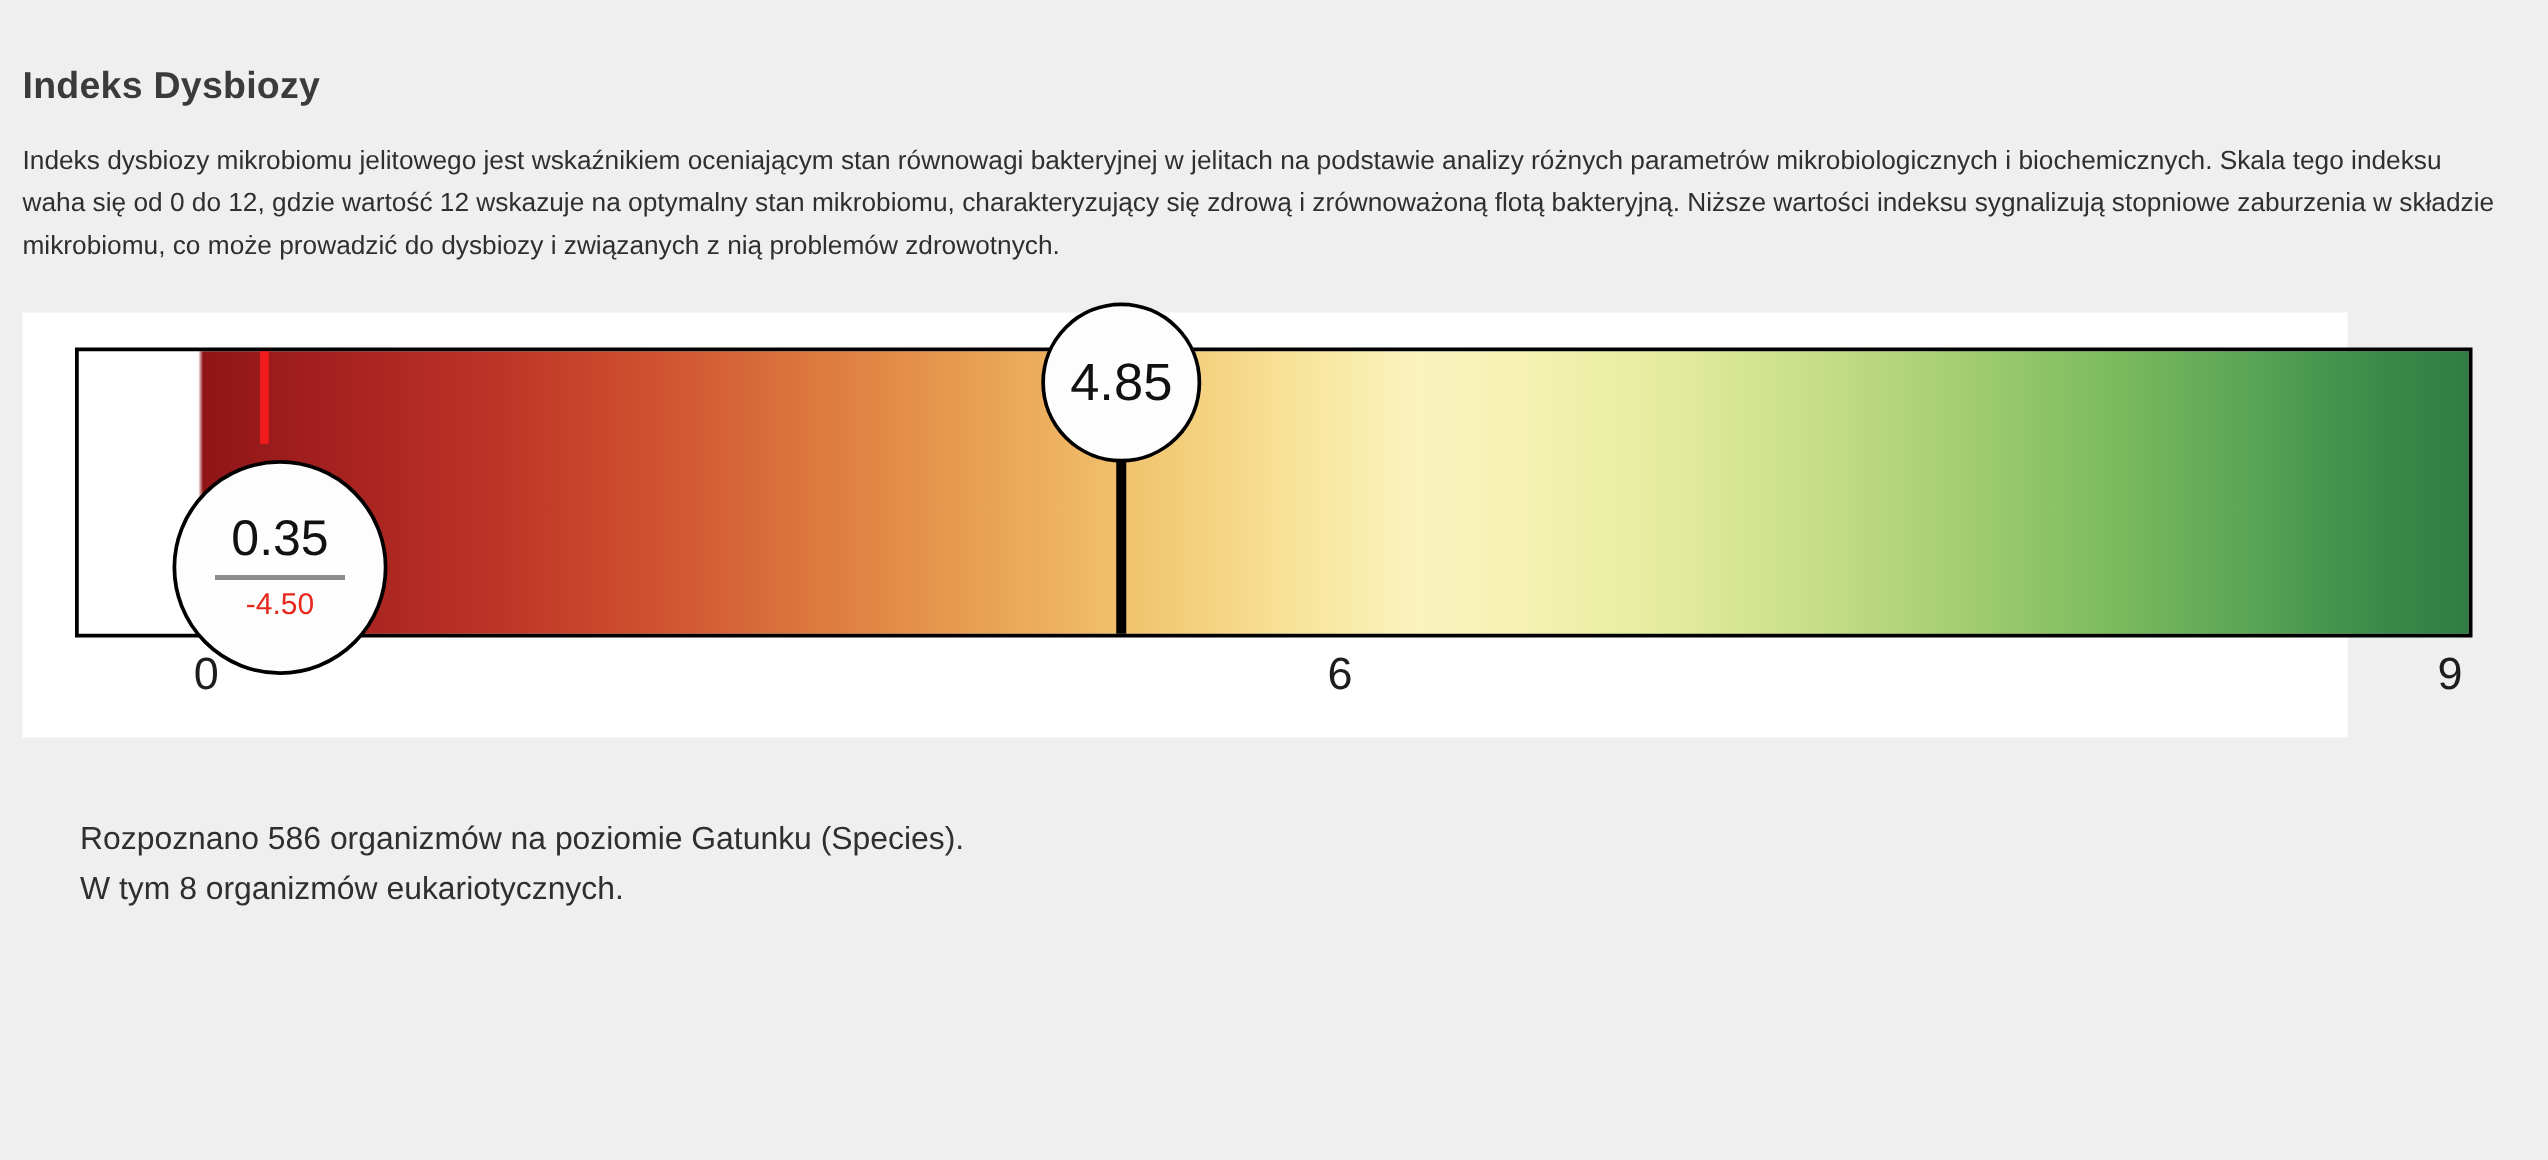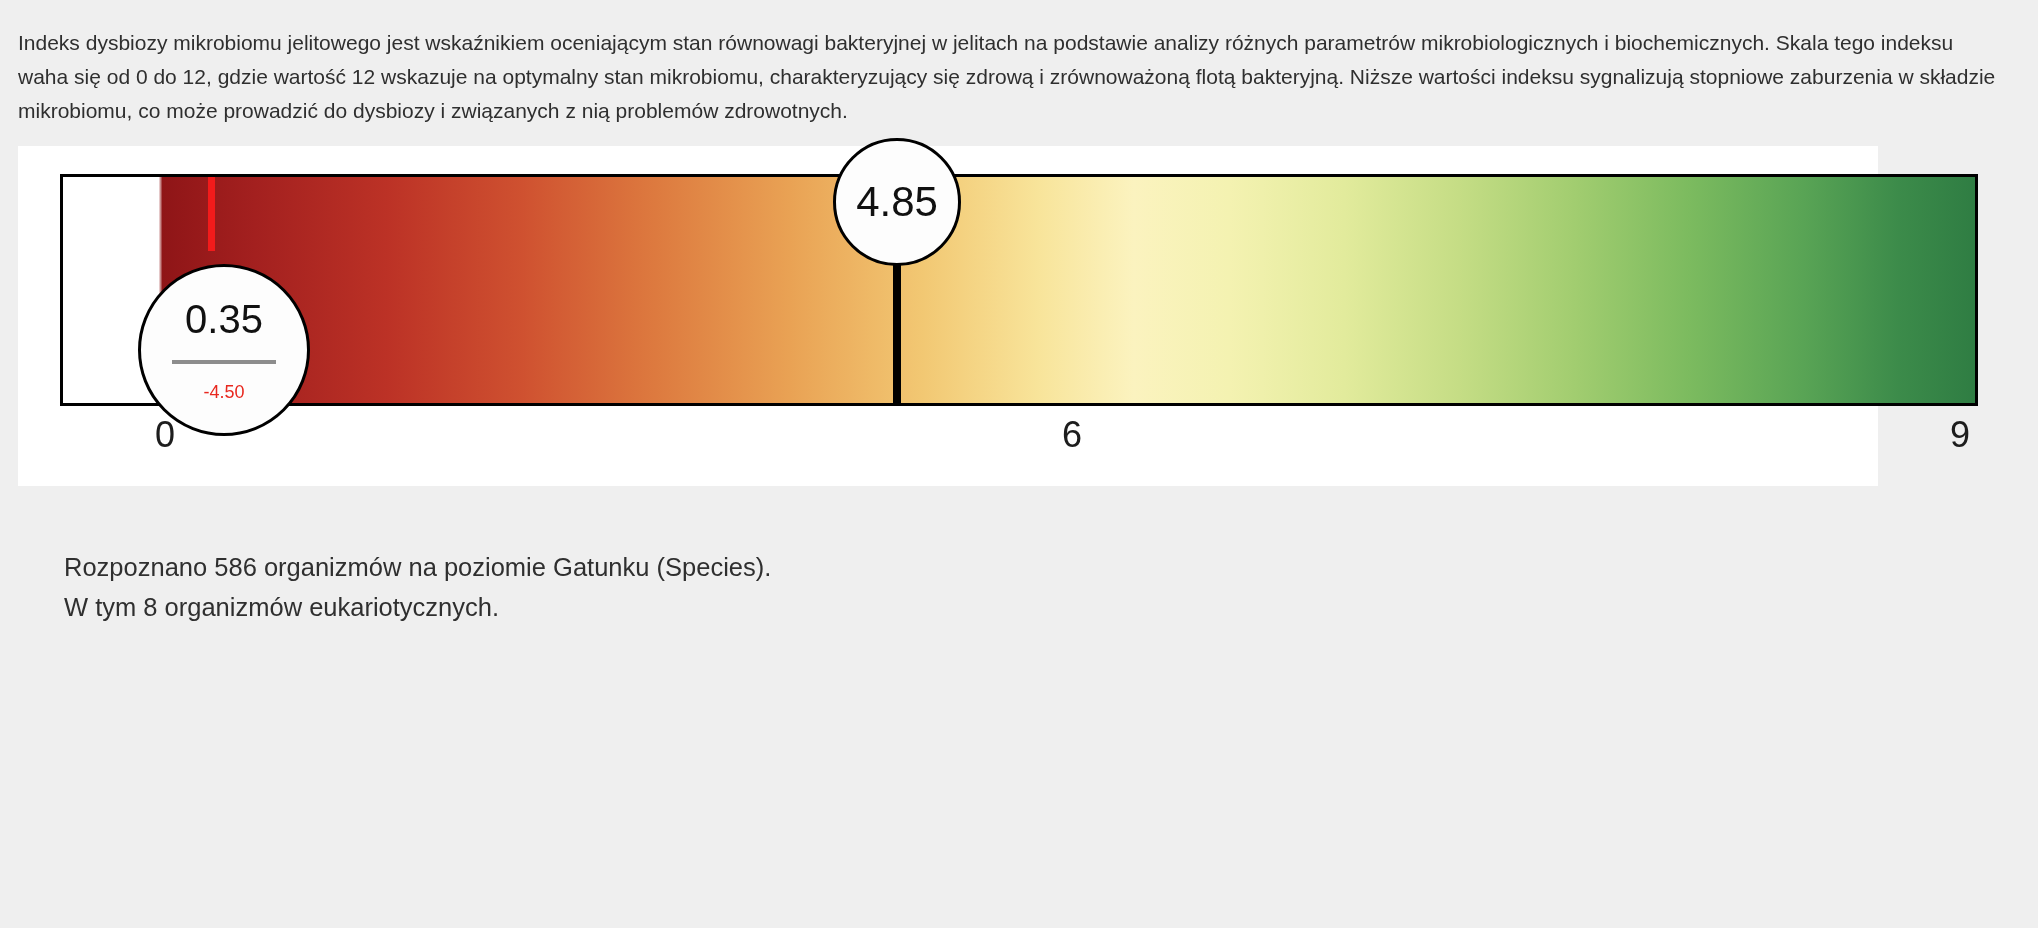--- a/index.html
+++ b/index.html
@@ -30,21 +30,21 @@
   }
   .description {
     margin: 0;
     padding-top: 26px;
     font-size: 21px;
     line-height: 1.62;
     color: #2f2f2f;
     max-width: 1990px;
   }
   .chart-card {
-    margin-top: 18px;
+    margin-top: 36px;
     background: #ffffff;
     width: 1860px;
     height: 340px;
     box-sizing: border-box;
     position: relative;
   }
   .gauge-wrap {
     position: absolute;
     left: 42px;
     top: 28px;
@@ -113,35 +113,34 @@
     width: 128px;
     height: 128px;
   }
   .bubble.main .val {
     font-size: 42px;
     color: #111;
   }
   .bubble.ref {
     width: 172px;
     height: 172px;
-    gap: 12px;
   }
   .bubble.ref .val {
     font-size: 40px;
     color: #111;
     line-height: 1.05;
   }
   .bubble.ref .divider {
     width: 104px;
     height: 4px;
     background: #8d8d8d;
     margin: 8px 0 6px 0;
   }
   .bubble.ref .sub {
-    font-size: 18px;
+    font-size: 24px;
     color: #e8281f;
   }
   .axis {
     position: absolute;
     left: 42px;
     top: 268px;
     width: 1918px;
     height: 48px;
   }
   .tick-label {
@@ -158,20 +157,21 @@
     color: #2f2f2f;
     margin-left: 46px;
   }
   .footer div { white-space: nowrap; }
 </style>
 </head>
 <body>
 
 <div class="page">
 
+  <h2 class="section-title">Indeks Dysbiozy</h2>
 
   <p class="description">Indeks dysbiozy mikrobiomu jelitowego jest wskaźnikiem oceniającym stan równowagi bakteryjnej w jelitach na podstawie analizy różnych parametrów mikrobiologicznych i biochemicznych. Skala tego indeksu waha się od 0 do 12, gdzie wartość 12 wskazuje na optymalny stan mikrobiomu, charakteryzujący się zdrową i zrównoważoną flotą bakteryjną. Niższe wartości indeksu sygnalizują stopniowe zaburzenia w składzie mikrobiomu, co może prowadzić do dysbiozy i związanych z nią problemów zdrowotnych.</p>
 
   <div class="chart-card">
 
     <div class="gauge-wrap">
       <div class="gauge-bar"></div>
 
       <div class="ref-marker" style="left: 148px;"></div>
 

